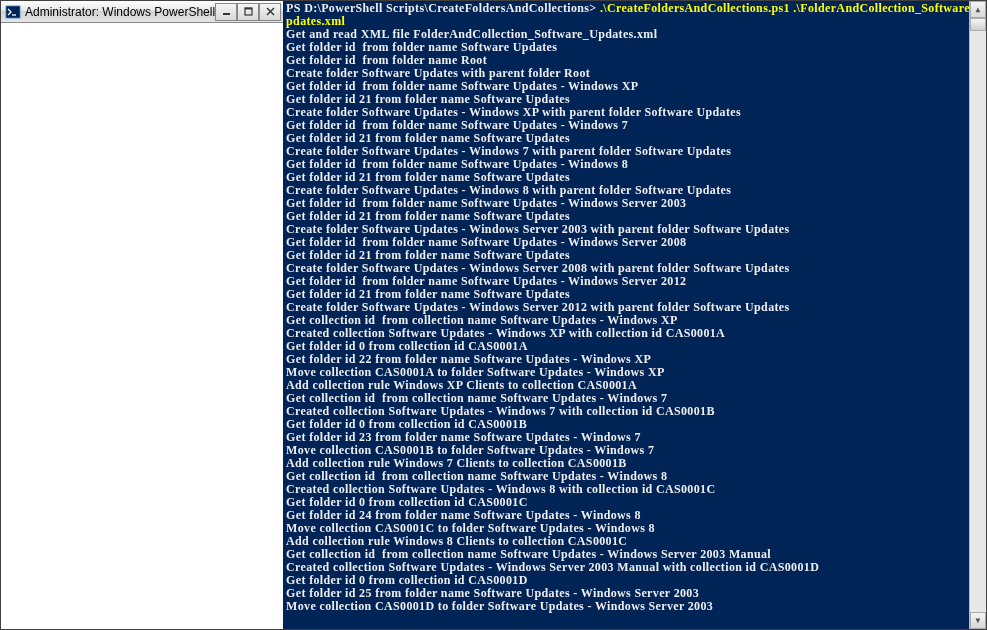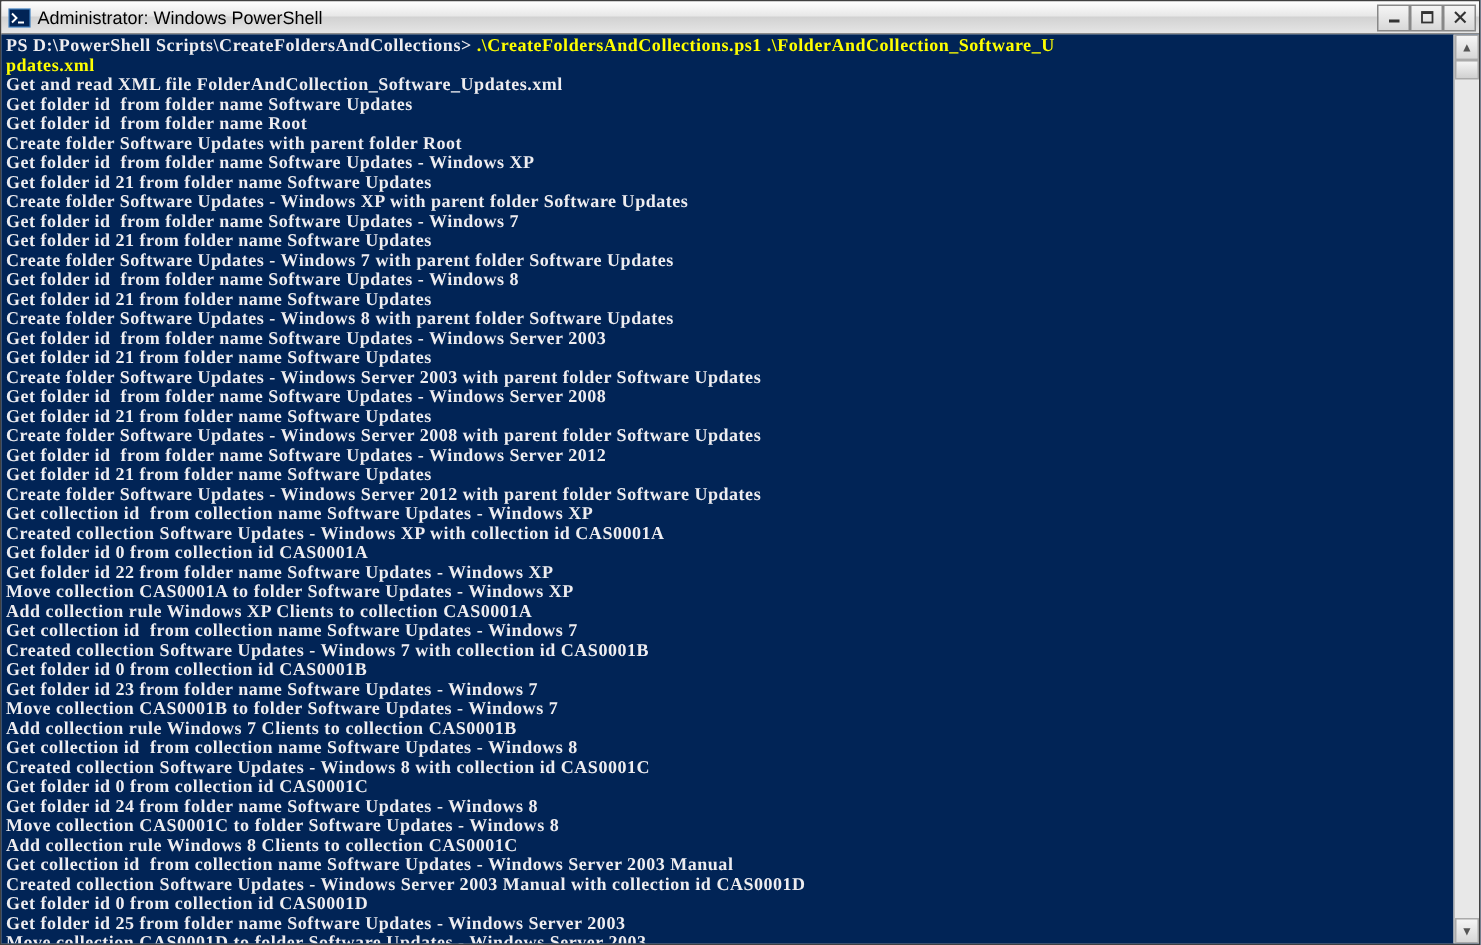--- a/index.html
+++ b/index.html
@@ -8,21 +8,21 @@
       height: 630px;
       font-family: 'Lucida Console', 'Consolas', monospace;
       background: #c0c0c0;
       overflow: hidden;
     }
     .window {
       width: 100%;
       height: 100%;
       border: 1px solid #404040;
       display: flex;
-      flex-direction: column;
+      flex-direction: row;
       background: #fff;
     }
     .titlebar {
       height: 22px;
       background: linear-gradient(to bottom, #fefefe 0%, #e8e8e8 45%, #d2d2d2 50%, #e5e5e5 100%);
       border-bottom: 1px solid #8a8a8a;
       display: flex;
       align-items: center;
       padding: 0 2px 0 4px;
       font-family: 'Segoe UI', Tahoma, sans-serif;

